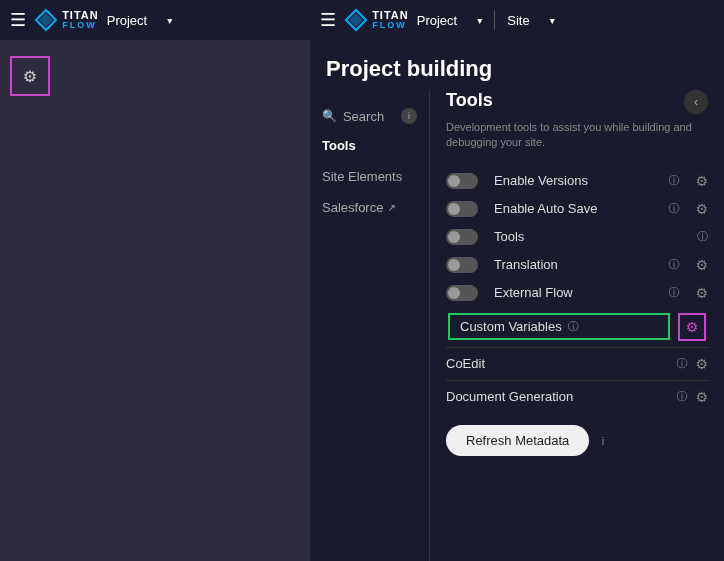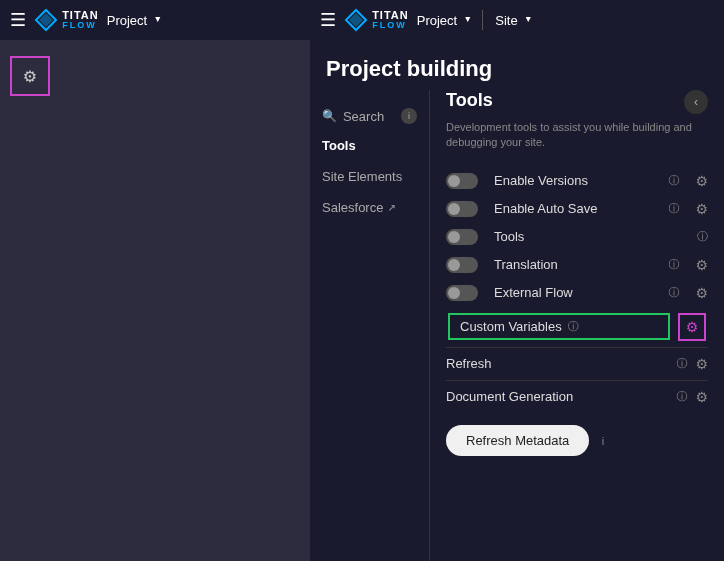--- a/index.html
+++ b/index.html
@@ -63,21 +63,22 @@
       font-weight: 700;
       letter-spacing: 2px;
     }
     .nav-project-btn {
       background: none;
       border: none;
       color: #fff;
       font-size: 13px;
       cursor: pointer;
       display: flex;
-      gap: 8px;
+      align-items: center;
+      gap: 20px;
     }
     .nav-project-btn .chevron { font-size: 10px; }
     .divider-v {
       width: 1px;
       height: 20px;
       background: #555;
       margin: 0 4px;
     }
 
     
@@ -453,21 +454,21 @@
           <div class="custom-var-label-box">
             <span class="custom-var-label">Custom Variables</span>
             <span class="info-icon">ⓘ</span>
           </div>
           <div class="gear-highlighted">
             <span class="gear-sym">⚙</span>
           </div>
         </div>
 
         <div class="tool-row-simple">
-          <span class="tool-label-simple">Refresh</span>
+          <span class="tool-label-simple">CoEdit</span>
           <span class="info-icon">ⓘ</span>
           <span class="gear-icon-tool">⚙</span>
         </div>
 
         <div class="tool-row-simple">
           <span class="tool-label-simple">Document Generation</span>
           <span class="info-icon">ⓘ</span>
           <span class="gear-icon-tool">⚙</span>
         </div>
 

